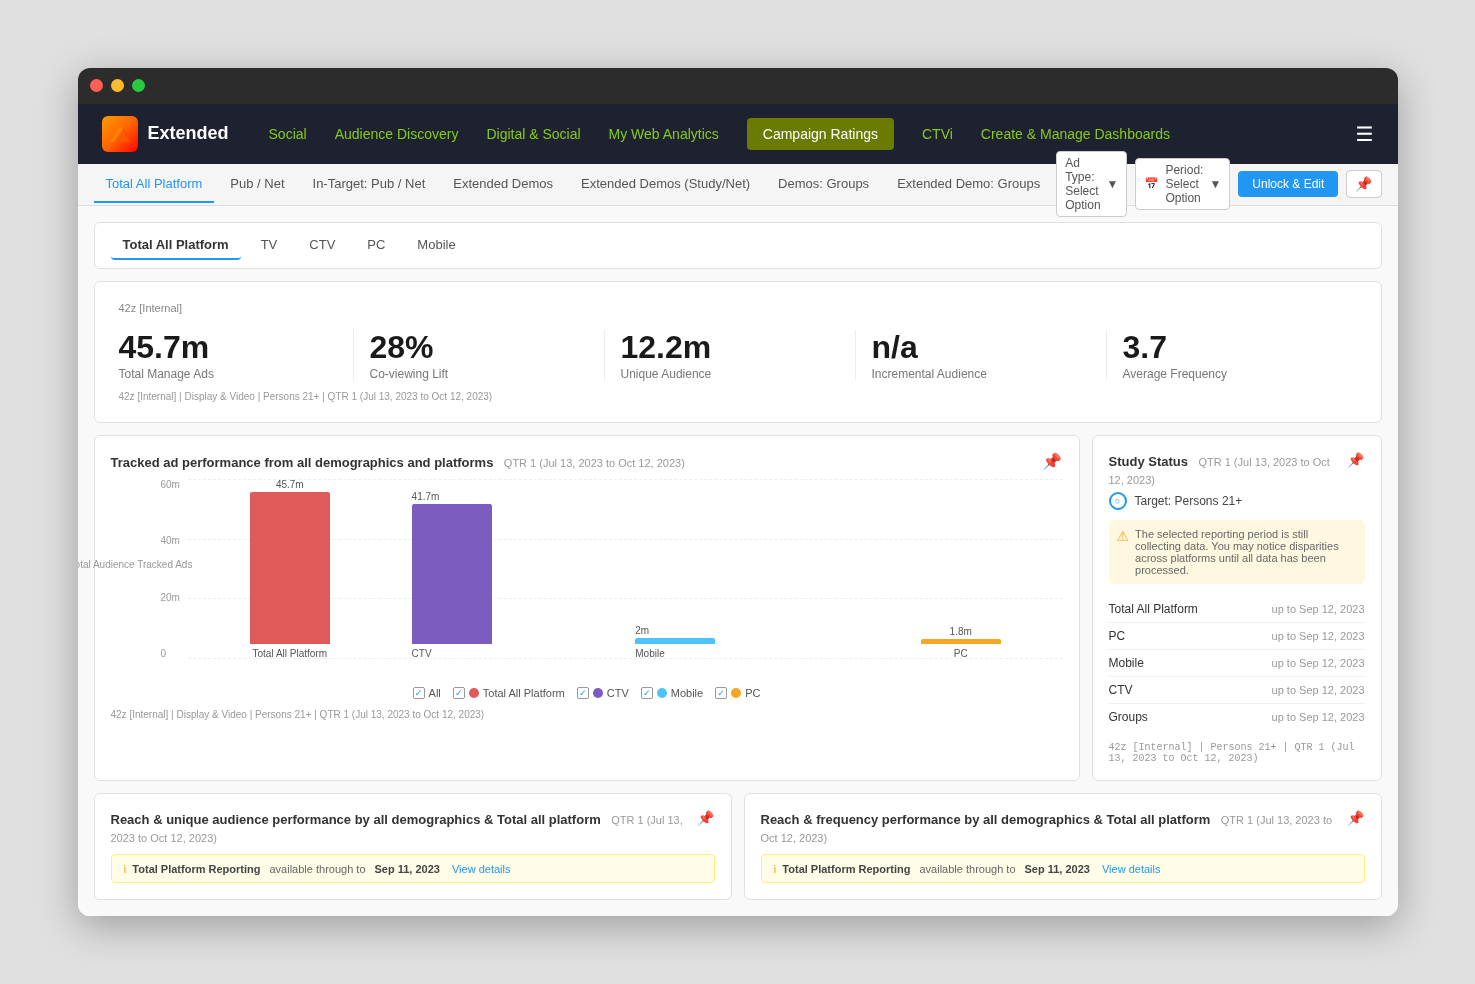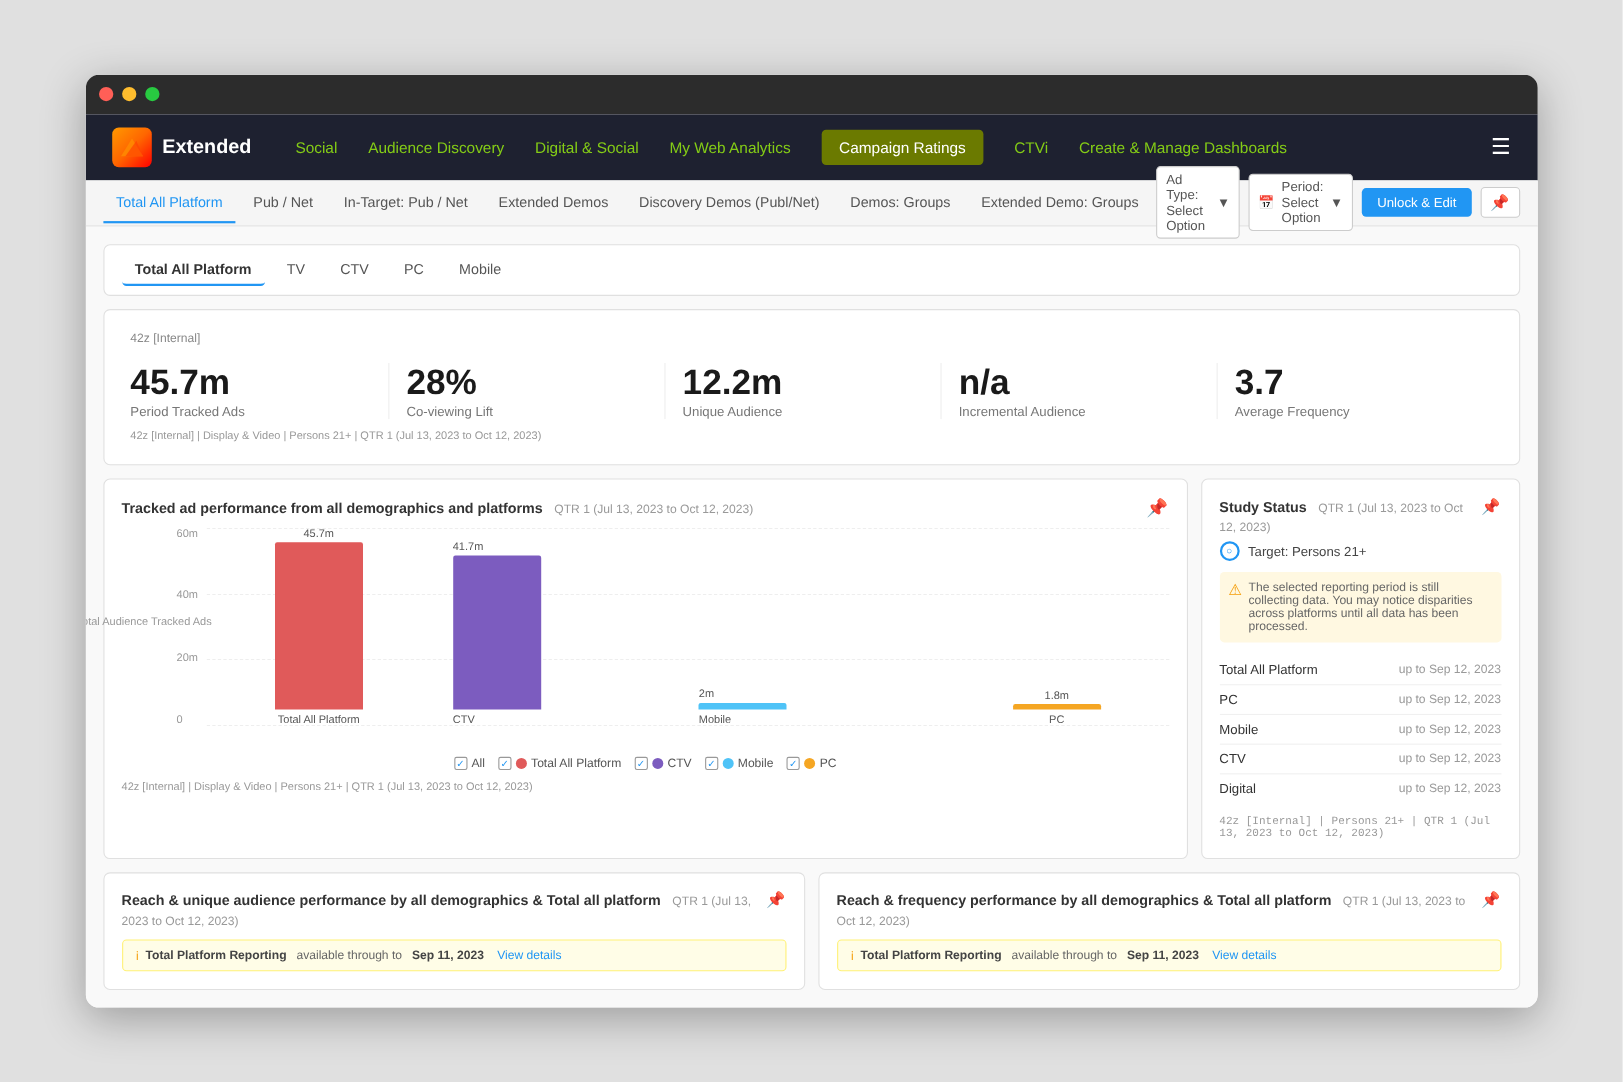--- a/index.html
+++ b/index.html
@@ -108,21 +108,21 @@
       <span class="nav-item">Create &amp; Manage Dashboards</span>
     </div>
     <div class="hamburger">☰</div>
   </div>
 
   <div class="tab-bar">
     <span class="tab-item active">Total All Platform</span>
     <span class="tab-item">Pub / Net</span>
     <span class="tab-item">In-Target: Pub / Net</span>
     <span class="tab-item">Extended Demos</span>
-    <span class="tab-item">Discovery Demos (Publ/Net)</span>
+    <span class="tab-item">Extended Demos (Study/Net)</span>
     <span class="tab-item">Demos: Groups</span>
     <span class="tab-item">Extended Demo: Groups</span>
     <div class="tab-controls">
       <div class="select-control">
         <span>Ad Type: Select Option</span>
         <span>▼</span>
       </div>
       <div class="select-control">
         <span>📅</span>
         <span>Period: Select Option</span>
@@ -141,21 +141,21 @@
       <span class="inner-tab">CTV</span>
       <span class="inner-tab">PC</span>
       <span class="inner-tab">Mobile</span>
     </div>
 
     <div class="metrics-section">
       <div class="metrics-label">42z [Internal]</div>
       <div class="metrics-row">
         <div class="metric-item">
           <div class="metric-value">45.7m</div>
-          <div class="metric-label">Period Tracked Ads</div>
+          <div class="metric-label">Total Manage Ads</div>
         </div>
         <div class="metric-item">
           <div class="metric-value">28%</div>
           <div class="metric-label">Co-viewing Lift</div>
         </div>
         <div class="metric-item">
           <div class="metric-value">12.2m</div>
           <div class="metric-label">Unique Audience</div>
         </div>
         <div class="metric-item">
@@ -288,21 +288,21 @@
             </div>
             <div class="status-row">
               <span class="status-platform">Mobile</span>
               <span class="status-date">up to Sep 12, 2023</span>
             </div>
             <div class="status-row">
               <span class="status-platform">CTV</span>
               <span class="status-date">up to Sep 12, 2023</span>
             </div>
             <div class="status-row">
-              <span class="status-platform">Digital</span>
+              <span class="status-platform">Groups</span>
               <span class="status-date">up to Sep 12, 2023</span>
             </div>
           </div>
           <div class="footnote" style="margin-top:12px;font-family:Liberation Mono, monospace;">42z [Internal] | Persons 21+ | QTR 1 (Jul 13, 2023 to Oct 12, 2023)</div>
         </div>
       </div>
     </div>
 
     <div class="bottom-row">
 

